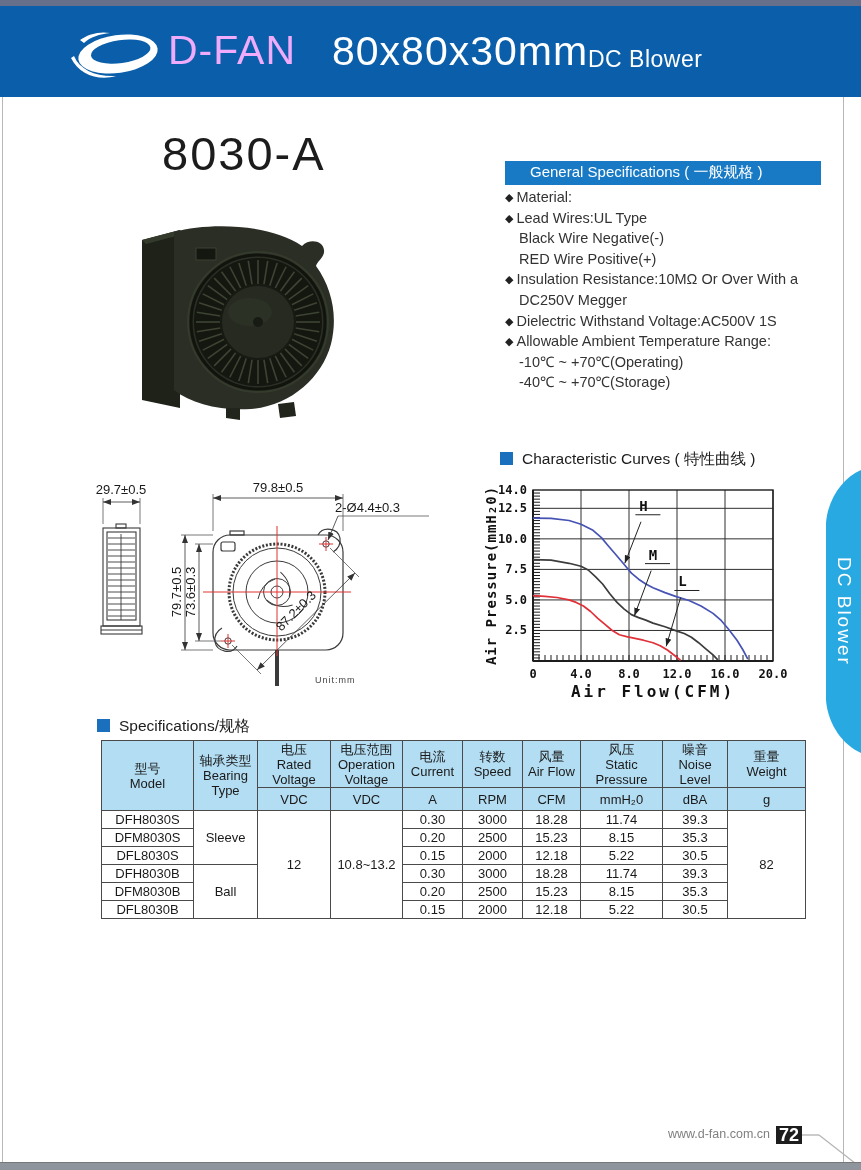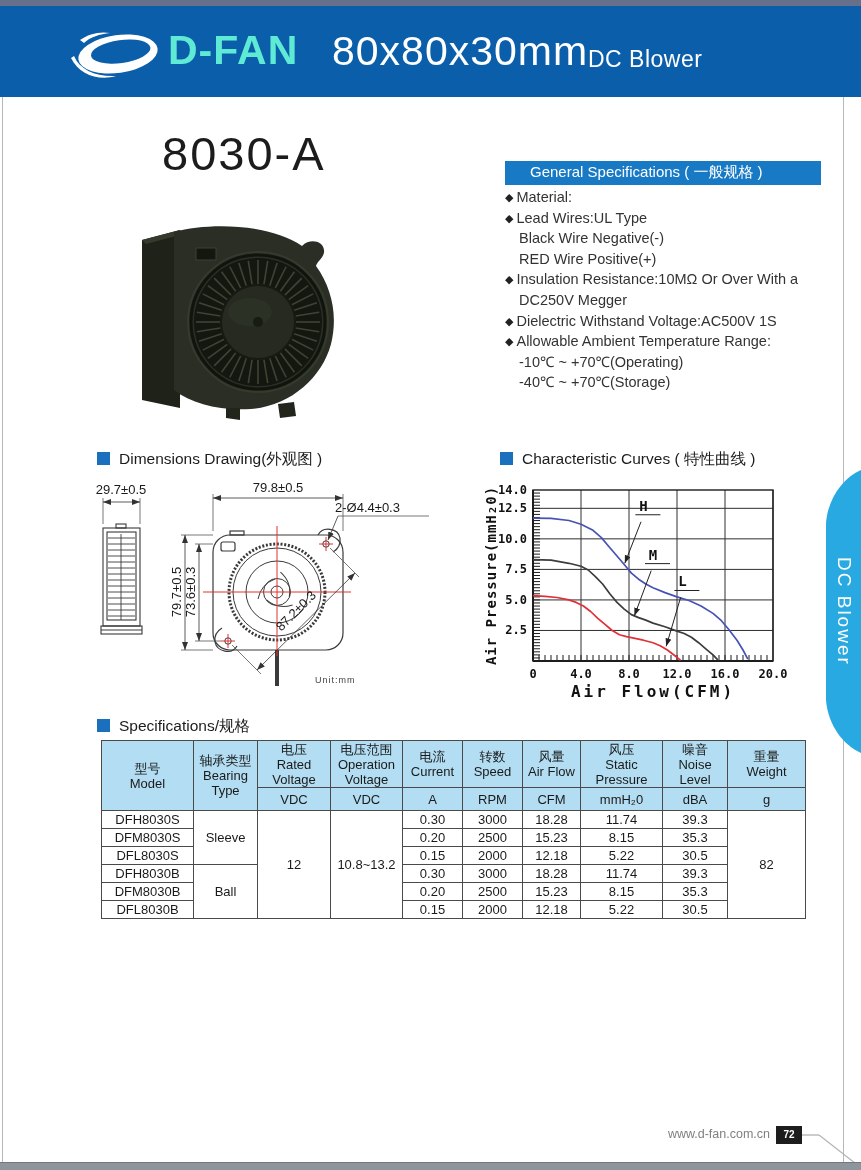--- a/index.html
+++ b/index.html
@@ -2,21 +2,21 @@
 <html><head>
 <meta charset="utf-8">
 <style>
   html,body{margin:0;padding:0;background:#fff;}
   #page{position:relative;width:861px;height:1170px;overflow:hidden;background:#fff;
         font-family:"Liberation Sans",sans-serif;color:#222;}
   .abs{position:absolute;}
   
   .top-strip{left:0;top:0;width:861px;height:6px;background:#66708a;}
   .header{left:0;top:6px;width:861px;height:91px;background:#0b5ea9;}
-  .brand{left:168px;top:21px;font-size:41px;font-weight:bold;color:#5eead4;letter-spacing:1px;}
+  .brand{left:168px;top:21px;font-size:41px;font-weight:normal;color:#f0abfc;letter-spacing:1px;}
   .size-title{left:332px;top:22px;font-size:41px;color:#fff;letter-spacing:1px;}
   .product-type{left:588px;top:40px;font-size:23px;color:#fff;letter-spacing:.5px;}
   
   .border-l{left:2px;top:97px;width:1px;height:1065px;background:#b7b7b7;}
   .border-r{left:843px;top:97px;width:1px;height:1065px;background:#b7b7b7;}
   .bottom-bar{left:0;top:1162px;width:861px;height:8px;background:#8e959d;border-top:1px solid #777;}
   
   .model-title{left:162px;top:126px;font-size:47px;letter-spacing:2px;color:#1c1c1c;}
   
   .gs-wrap{left:505px;top:161px;width:305px;}
@@ -44,21 +44,21 @@
   .spec-table{left:101px;top:740px;border-collapse:collapse;table-layout:fixed;}
   .spec-table th,.spec-table td{border:1px solid #4a4a4a;text-align:center;font-weight:normal;
       font-size:13px;color:#1a1a1a;padding:0 2px;overflow:hidden;}
   .spec-table th{background:#b3ddf2;}
   .spec-table tr.hr1 th{height:46px;line-height:15px;}
   .spec-table tr.hr2 th{height:22px;}
   .spec-table td{height:17px;}
   
   .footer-url{left:640px;top:1127px;width:130px;text-align:right;font-size:12.5px;color:#808080;}
   .page-badge{left:776px;top:1126px;width:26px;height:18px;background:#1d1d1d;color:#fff;
-              font-size:10px;font-weight:bold;text-align:center;line-height:18px;}
+              font-size:18px;font-weight:bold;text-align:center;line-height:18px;}
 </style>
 </head>
 <body>
 
 <div id="page">
 
   <div class="abs top-strip"></div>
 
   <div class="abs header">
     <svg class="abs" style="left:70px;top:22px" width="94" height="52" viewBox="0 0 94 52">
@@ -148,23 +148,20 @@
         <div class="gs-line">RED Wire Positive(+)</div>
         <div class="gs-line b"><span class="dia">◆</span>Insulation Resistance:10MΩ Or Over With a</div>
         <div class="gs-line">DC250V Megger</div>
         <div class="gs-line b"><span class="dia">◆</span>Dielectric Withstand Voltage:AC500V 1S</div>
         <div class="gs-line b"><span class="dia">◆</span>Allowable Ambient Temperature Range:</div>
         <div class="gs-line">-10℃ ~ +70℃(Operating)</div>
         <div class="gs-line">-40℃ ~ +70℃(Storage)</div>
       </div>
   </div>
 
-  <div class="abs section-title" style="left:97px;top:449px">
-    <span class="sq"></span><span>Dimensions Drawing(外观图 )</span>
-  </div>
 
   <svg class="abs" style="left:95px;top:478px" width="395" height="217" viewBox="0 0 395 217">
     <defs>
       <marker id="ma" markerWidth="9" markerHeight="6" refX="8" refY="3" orient="auto" markerUnits="userSpaceOnUse">
         <path d="M0,0 L8,3 L0,6 Z" fill="#333"></path>
       </marker>
       <marker id="mas" markerWidth="9" markerHeight="6" refX="0" refY="3" orient="auto" markerUnits="userSpaceOnUse">
         <path d="M8,0 L0,3 L8,6 Z" fill="#333"></path>
       </marker>
     </defs>

